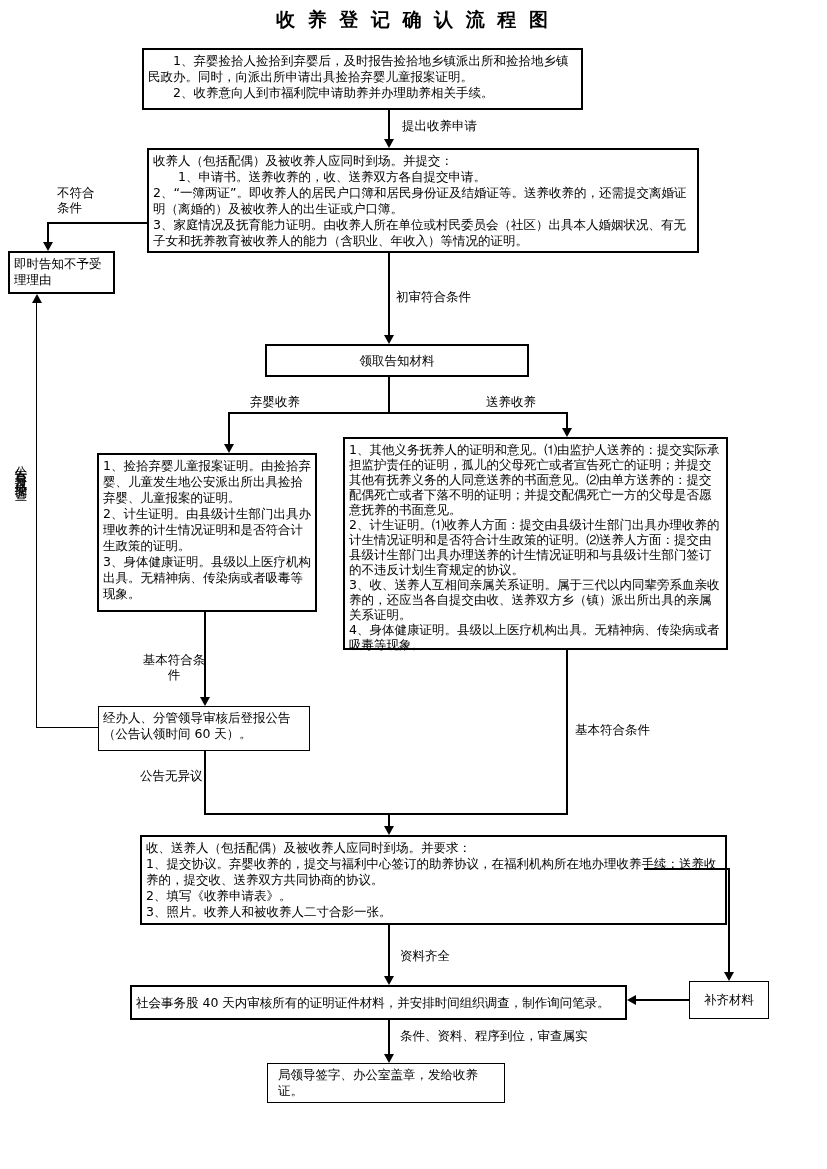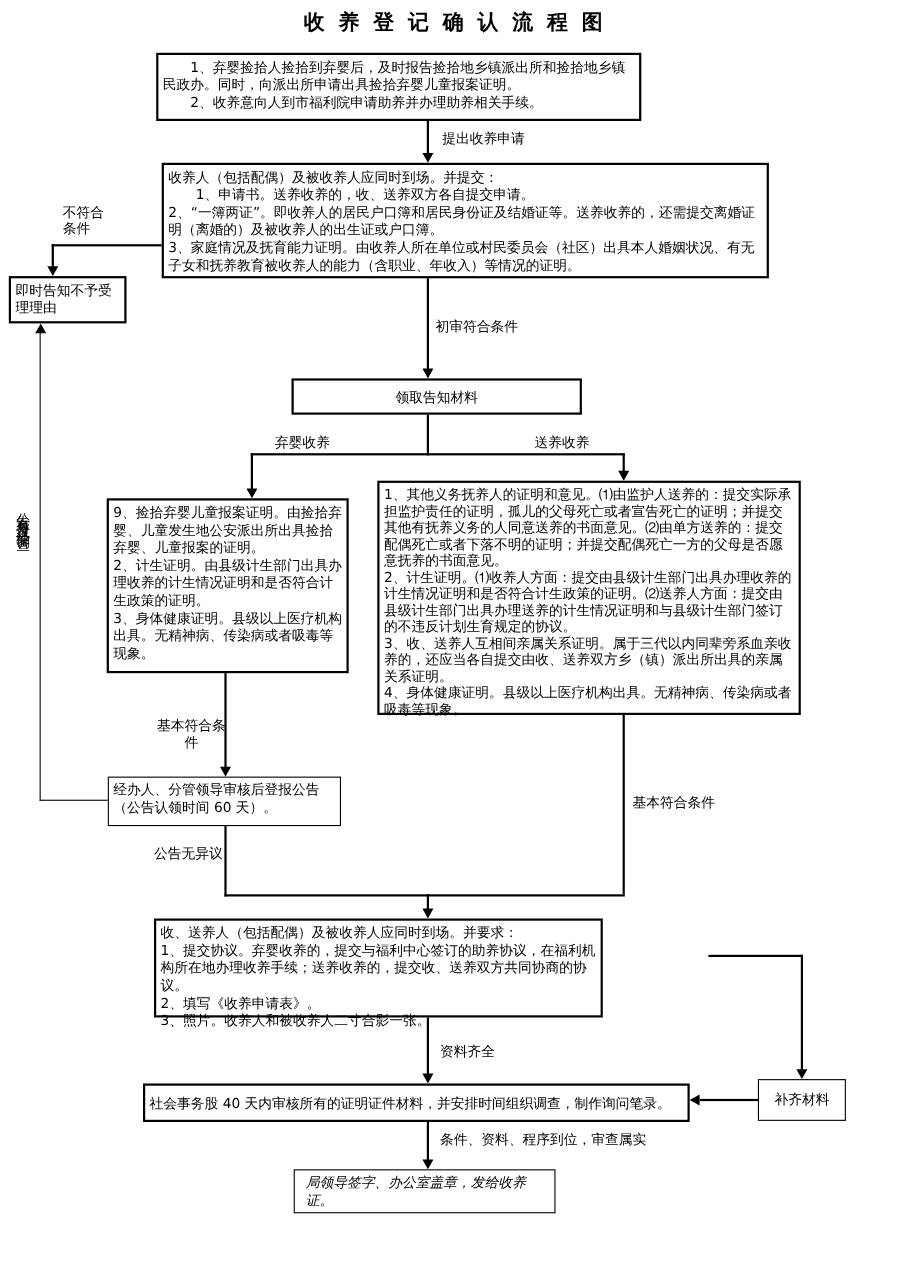--- a/index.html
+++ b/index.html
@@ -35,35 +35,35 @@
   <div class="title">收 养 登 记 确 认 流 程 图</div>
 
   <div class="box" style="left:142px;top:48px;width:441px;height:62px;">　　1、弃婴捡拾人捡拾到弃婴后，及时报告捡拾地乡镇派出所和捡拾地乡镇民政办。同时，向派出所申请出具捡拾弃婴儿童报案证明。
 　　2、收养意向人到市福利院申请助养并办理助养相关手续。</div>
   <div class="box" style="left:147px;top:148px;width:552px;height:105px;">收养人（包括配偶）及被收养人应同时到场。并提交：
 　　1、申请书。送养收养的，收、送养双方各自提交申请。
 2、“一簿两证”。即收养人的居民户口簿和居民身份证及结婚证等。送养收养的，还需提交离婚证明（离婚的）及被收养人的出生证或户口簿。
 3、家庭情况及抚育能力证明。由收养人所在单位或村民委员会（社区）出具本人婚姻状况、有无子女和抚养教育被收养人的能力（含职业、年收入）等情况的证明。</div>
   <div class="box center" style="left:265px;top:344px;width:264px;height:33px;">领取告知材料</div>
   <div class="box" style="left:8px;top:251px;width:107px;height:43px;">即时告知不予受理理由</div>
-  <div class="box" style="left:97px;top:453px;width:220px;height:159px;">9、捡拾弃婴儿童报案证明。由捡拾弃婴、儿童发生地公安派出所出具捡拾弃婴、儿童报案的证明。
+  <div class="box" style="left:97px;top:453px;width:220px;height:159px;">1、捡拾弃婴儿童报案证明。由捡拾弃婴、儿童发生地公安派出所出具捡拾弃婴、儿童报案的证明。
 2、计生证明。由县级计生部门出具办理收养的计生情况证明和是否符合计生政策的证明。
 3、身体健康证明。县级以上医疗机构出具。无精神病、传染病或者吸毒等现象。</div>
   <div class="box tight" style="left:343px;top:437px;width:385px;height:213px;">1、其他义务抚养人的证明和意见。⑴由监护人送养的：提交实际承担监护责任的证明，孤儿的父母死亡或者宣告死亡的证明；并提交其他有抚养义务的人同意送养的书面意见。⑵由单方送养的：提交配偶死亡或者下落不明的证明；并提交配偶死亡一方的父母是否愿意抚养的书面意见。
 2、计生证明。⑴收养人方面：提交由县级计生部门出具办理收养的计生情况证明和是否符合计生政策的证明。⑵送养人方面：提交由县级计生部门出具办理送养的计生情况证明和与县级计生部门签订的不违反计划生育规定的协议。
 3、收、送养人互相间亲属关系证明。属于三代以内同辈旁系血亲收养的，还应当各自提交由收、送养双方乡（镇）派出所出具的亲属关系证明。
 4、身体健康证明。县级以上医疗机构出具。无精神病、传染病或者吸毒等现象。</div>
   <div class="box thin" style="left:98px;top:706px;width:212px;height:45px;">经办人、分管领导审核后登报公告（公告认领时间 60 天）。</div>
-  <div class="box" style="left:140px;top:835px;width:408px;height:90px;">收、送养人（包括配偶）及被收养人应同时到场。并要求：
+  <div class="box" style="left:140px;top:835px;width:587px;height:90px;">收、送养人（包括配偶）及被收养人应同时到场。并要求：
 1、提交协议。弃婴收养的，提交与福利中心签订的助养协议，在福利机构所在地办理收养手续；送养收养的，提交收、送养双方共同协商的协议。
 2、填写《收养申请表》。
 3、照片。收养人和被收养人二寸合影一张。</div>
   <div class="box" style="left:130px;top:985px;width:497px;height:35px;display:flex;align-items:center;">社会事务股 40 天内审核所有的证明证件材料，并安排时间组织调查，制作询问笔录。</div>
   <div class="box thin center" style="left:689px;top:981px;width:80px;height:38px;">补齐材料</div>
-  <div class="box thin" style="left:267px;top:1063px;width:238px;height:40px;display:flex;align-items:center;padding-left:10px;font-style:italic;">局领导签字、办公室盖章，发给收养证。</div>
+  <div class="box thin" style="left:267px;top:1063px;width:238px;height:40px;display:flex;align-items:center;padding-left:10px;">局领导签字、办公室盖章，发给收养证。</div>
 
   <div class="label" style="left:402px;top:118px;">提出收养申请</div>
   <div class="label" style="left:57px;top:185px;">不符合
 条件</div>
   <div class="label" style="left:396px;top:289px;">初审符合条件</div>
   <div class="label" style="left:250px;top:394px;">弃婴收养</div>
   <div class="label" style="left:486px;top:394px;">送养收养</div>
   <div class="label vertical" style="left:14px;top:455px;">公告有异议再经调查</div>
   <div class="label" style="left:138px;top:652px;width:72px;text-align:center;">基本符合条件</div>
   <div class="label" style="left:140px;top:768px;">公告无异议</div>

